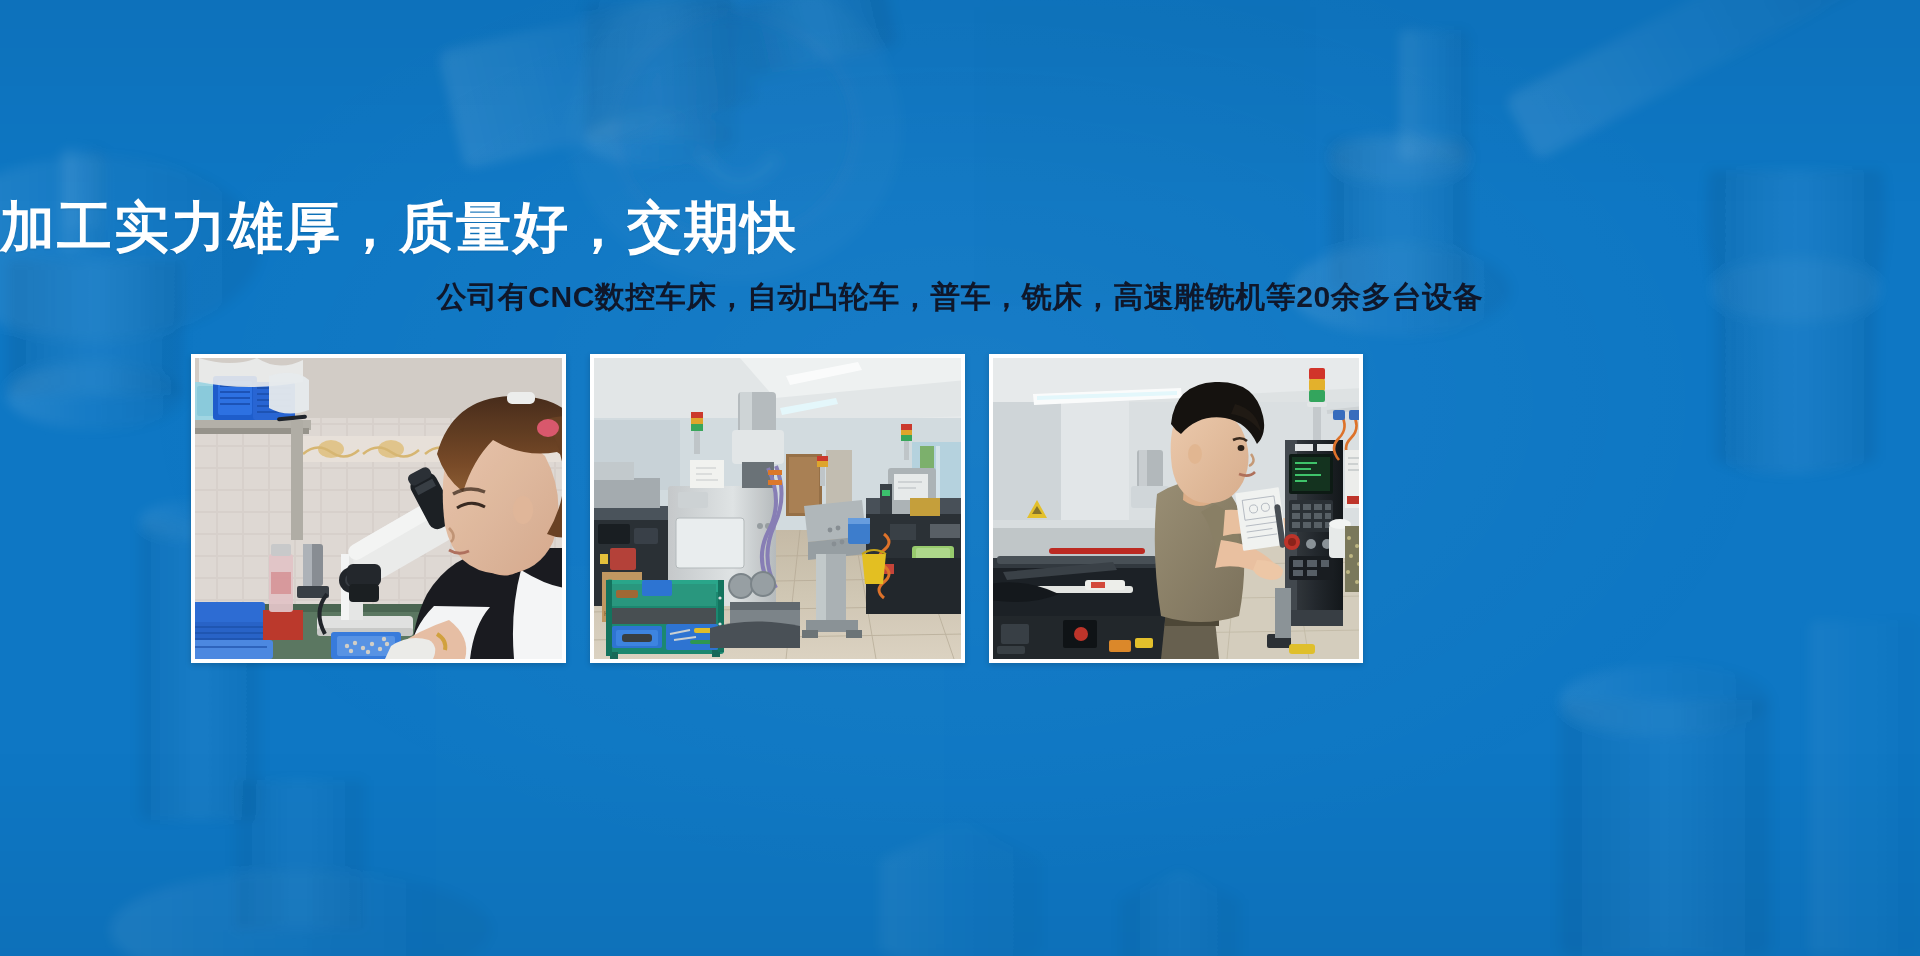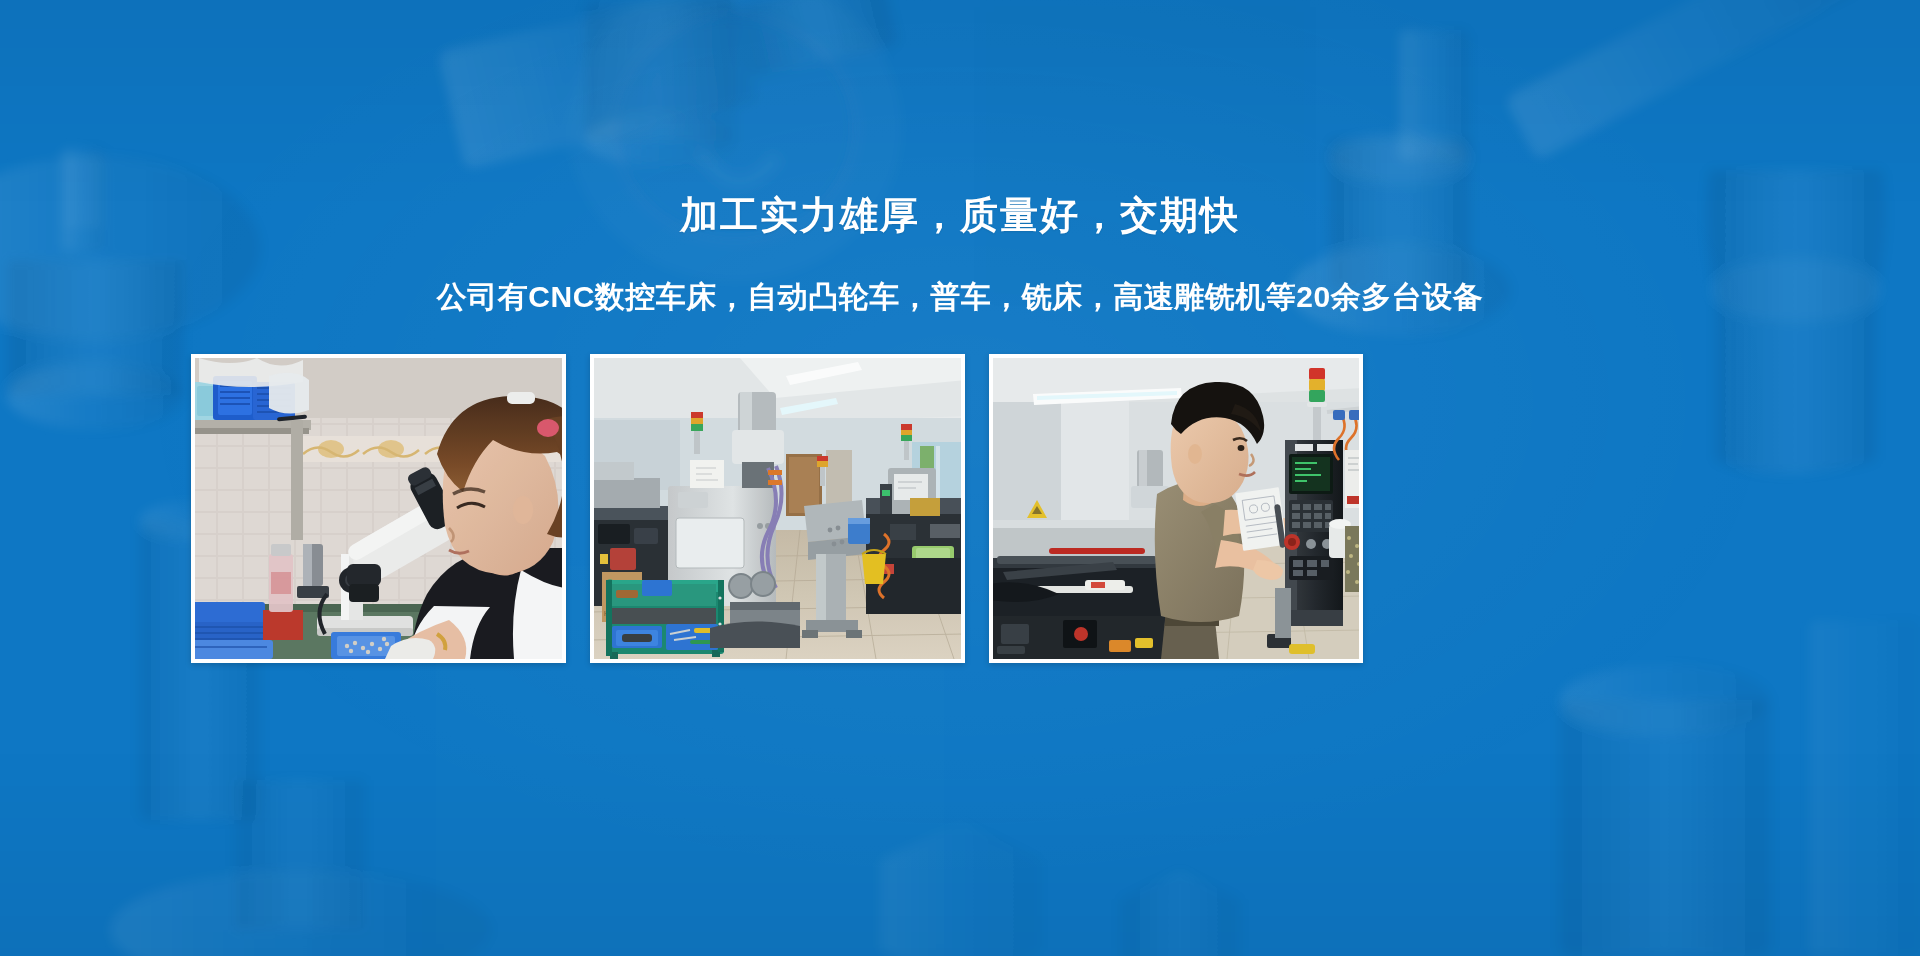--- a/index.html
+++ b/index.html
@@ -16,34 +16,33 @@
     position:absolute; inset:0;
     background:
       radial-gradient(ellipse 1200px 700px at 50% 42%, rgba(255,255,255,.045), rgba(0,0,0,0) 70%),
       linear-gradient(180deg, rgba(0,0,0,.045) 0%, rgba(0,0,0,0) 22%, rgba(0,0,0,0) 78%, rgba(0,0,0,.05) 100%);
   }
   
   #content { position:relative; z-index:5; width:1920px; height:956px; }
 
   #headline{
     position:absolute; top:196px; left:0; width:100%;
-    text-align:center;
+    text-align:left;
     color:#ffffff;
-    font-size:38px;
+    font-size:55px;
     font-weight:bold;
     letter-spacing:2px;
     line-height:1.15;
     text-shadow:0 1px 2px rgba(0,0,0,.10);
     white-space:nowrap;
-    font-family:Liberation Mono, monospace;
   }
   #subhead{
     position:absolute; top:277px; left:0; width:100%;
     text-align:center;
-    color:#ffffff;
+    color:#0f172a;
     font-size:30px;
     font-weight:bold;
     letter-spacing:.5px;
     white-space:nowrap;
   }
 
   
   #photo-row{
     position:absolute;
     top:354px; left:191px;

